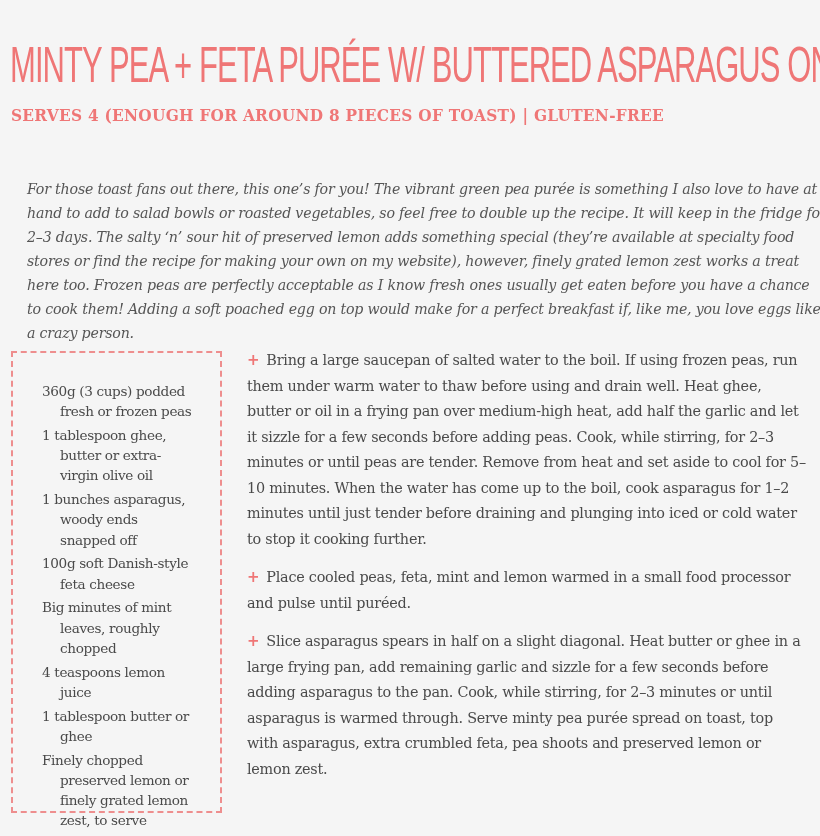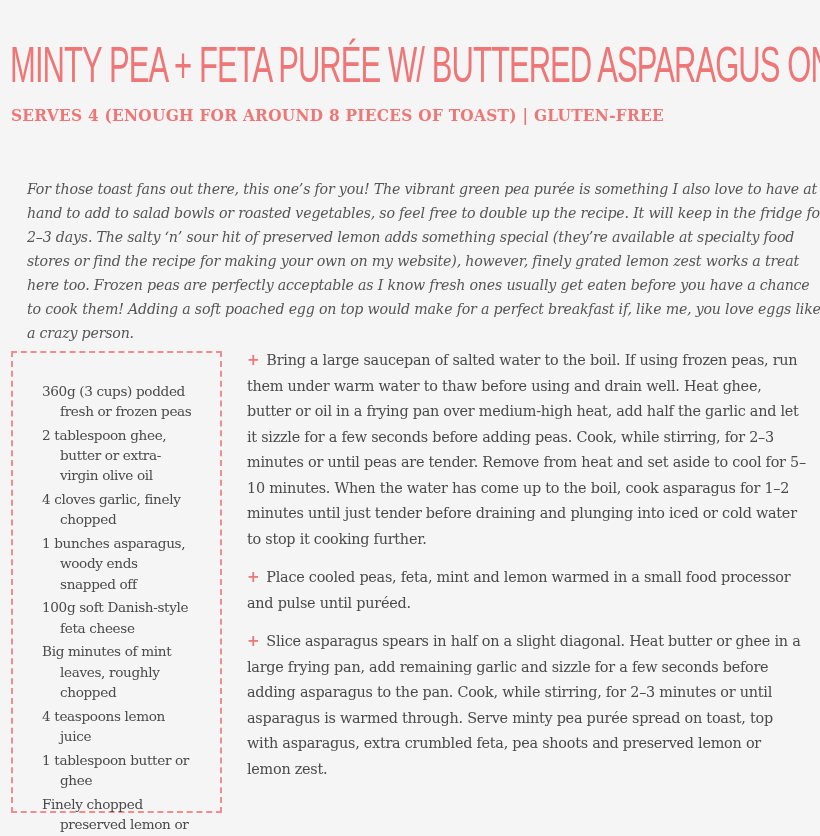--- a/index.html
+++ b/index.html
@@ -109,22 +109,21 @@
 
 <h1 class="title">MINTY PEA + FETA PURÉE W/ BUTTERED ASPARAGUS ON TOAST</h1>
 
 <h2 class="subtitle">SERVES 4 (ENOUGH FOR AROUND 8 PIECES OF TOAST) | GLUTEN-FREE</h2>
 
 <p class="intro">For those toast fans out there, this one’s for you! The vibrant green pea purée is something I also love to have at hand to add to salad bowls or roasted vegetables, so feel free to double up the recipe. It will keep in the fridge for 2–3 days. The salty ‘n’ sour hit of preserved lemon adds something special (they’re available at specialty food stores or find the recipe for making your own on my website), however, finely grated lemon zest works a treat here too. Frozen peas are perfectly acceptable as I know fresh ones usually get eaten before you have a chance to cook them! Adding a soft poached egg on top would make for a perfect breakfast if, like me, you love eggs like a crazy person.</p>
 
 <div class="ingredients">
   <ul>
     <li>360g (3 cups) podded fresh or frozen peas</li>
-    <li>2 tablespoon ghee, butter or extra-virgin olive oil</li>
-    <li>4 cloves garlic, finely chopped</li>
+    <li>1 tablespoon ghee, butter or extra-virgin olive oil</li>
     <li>1 bunches asparagus, woody ends snapped off</li>
     <li>100g soft Danish-style feta cheese</li>
     <li>Big minutes of mint leaves, roughly chopped</li>
     <li>4 teaspoons lemon juice</li>
     <li>1 tablespoon butter or ghee</li>
     <li>Finely chopped preserved lemon or finely grated lemon zest, to serve</li>
     <li>Gluten-free toast, extra crumbled feta cheese + pea shoots, to serve</li>
   </ul>
 </div>
 

